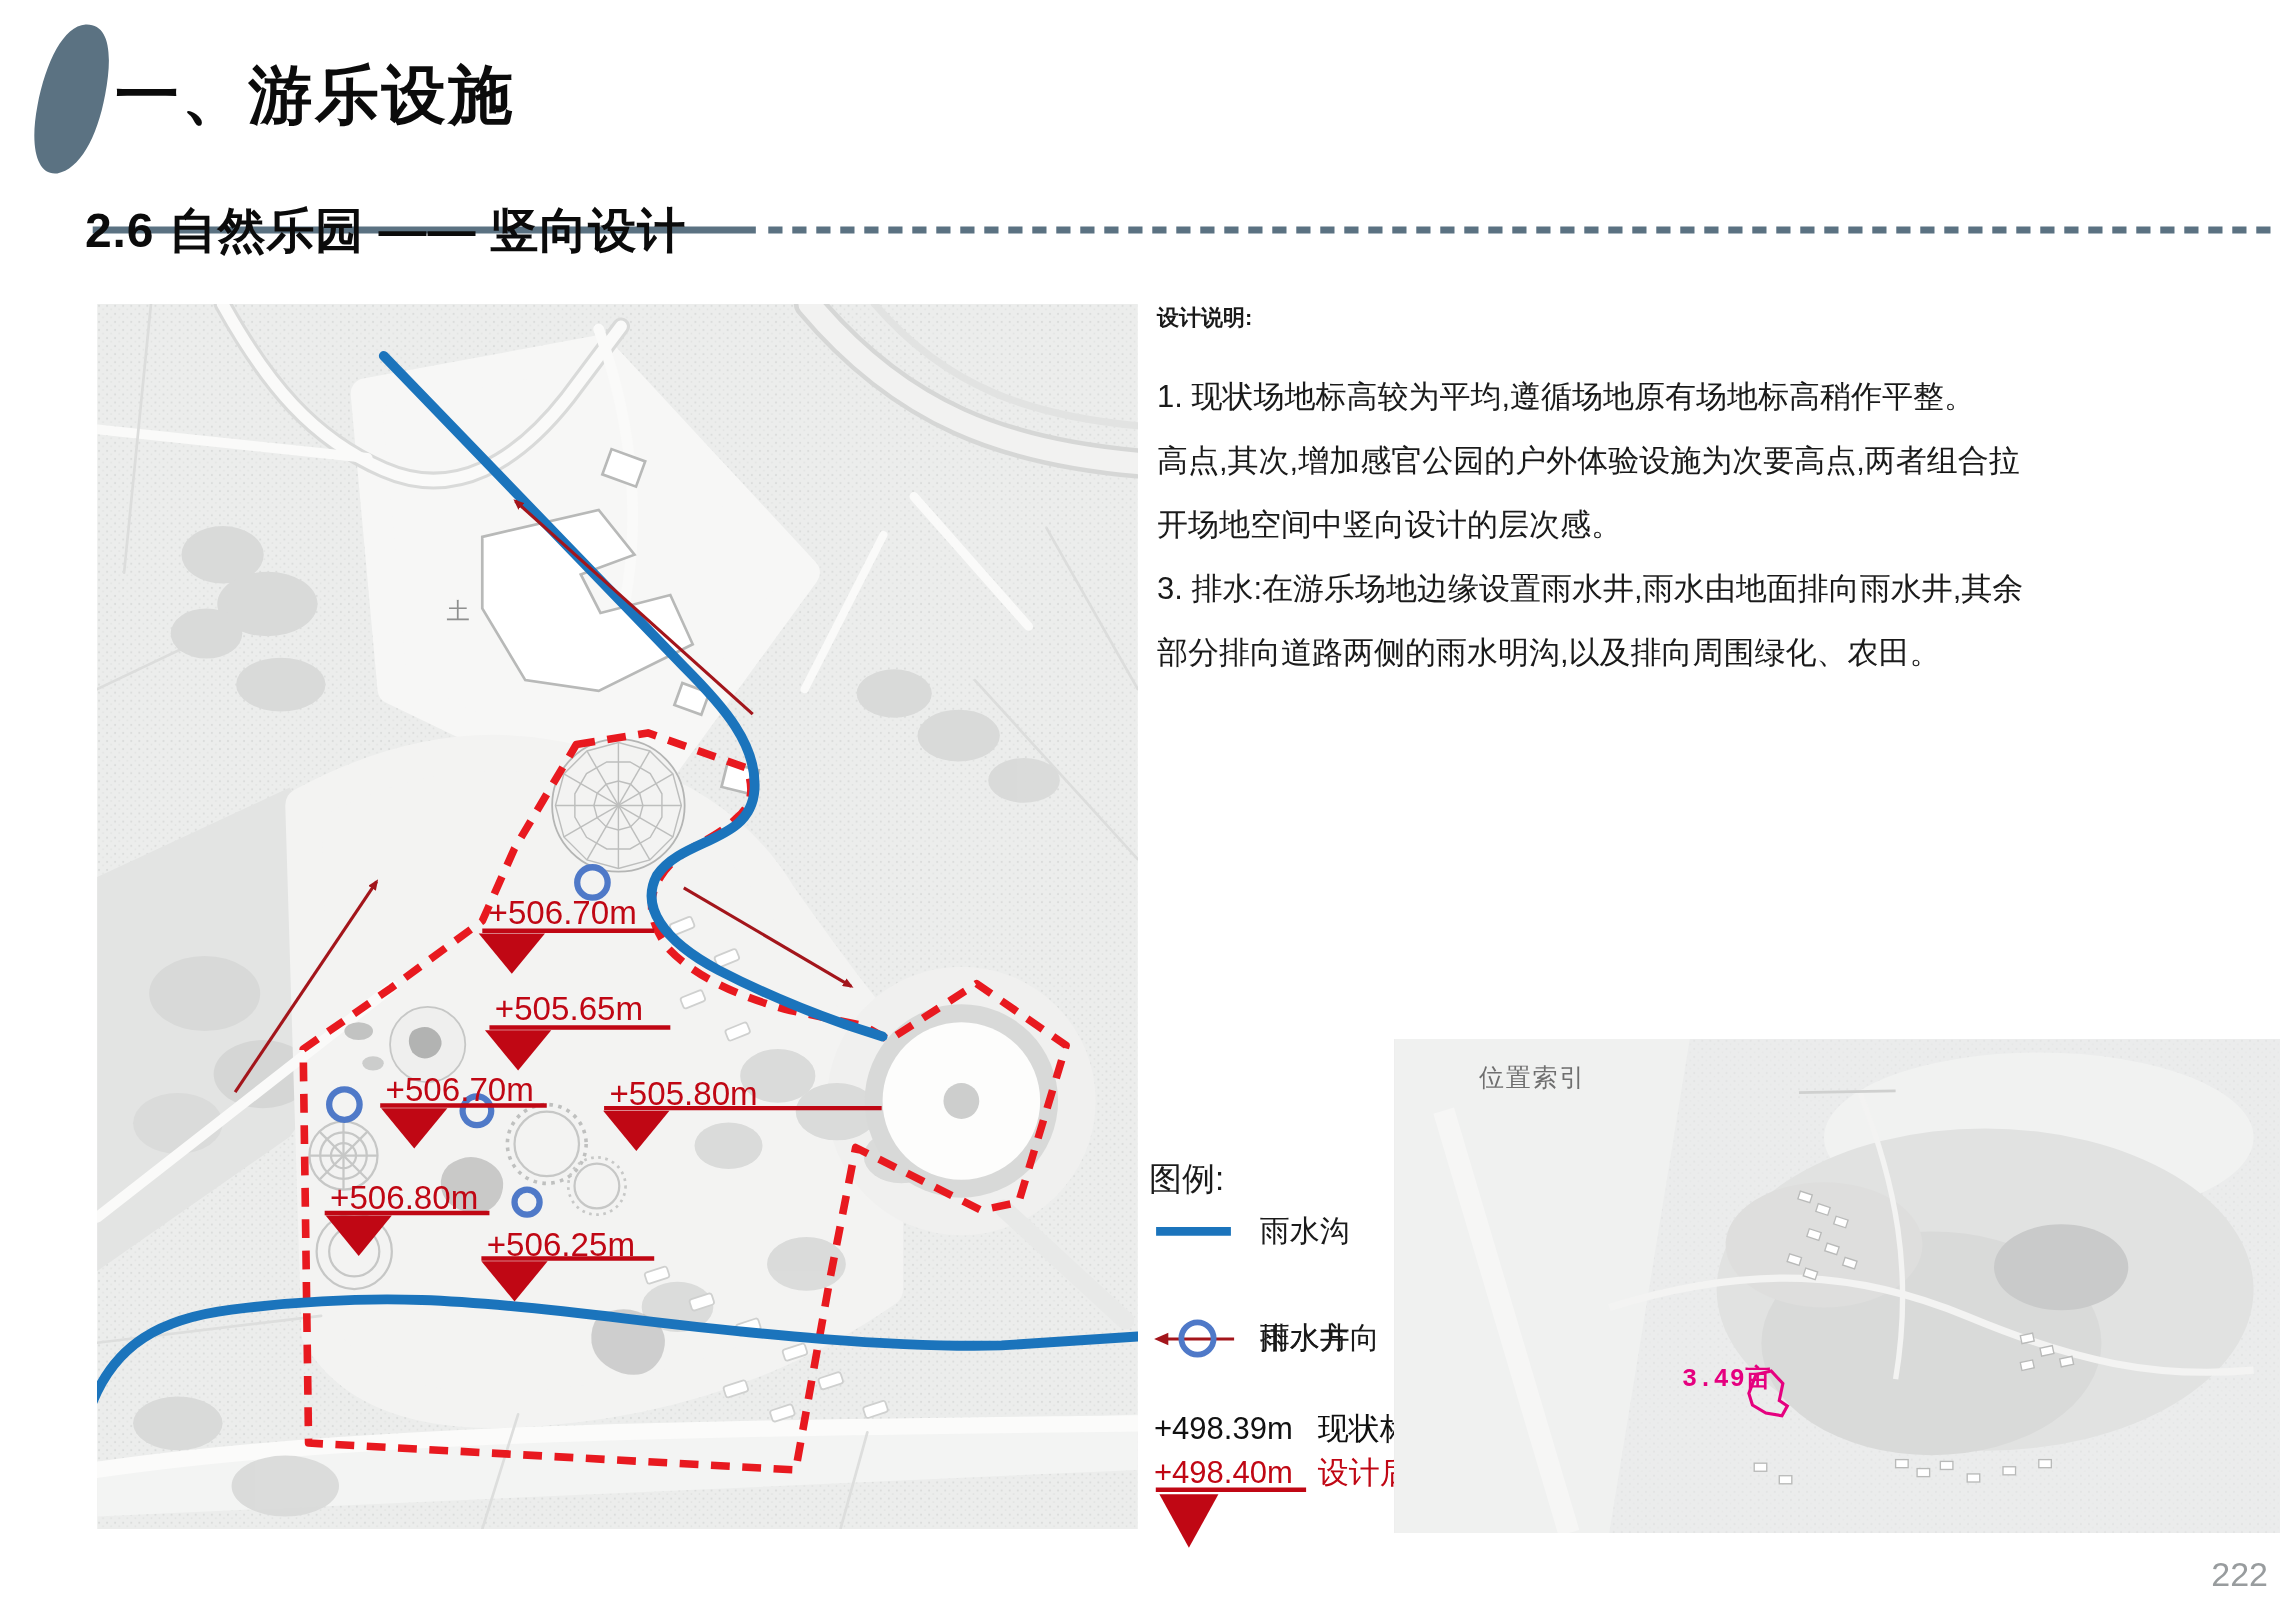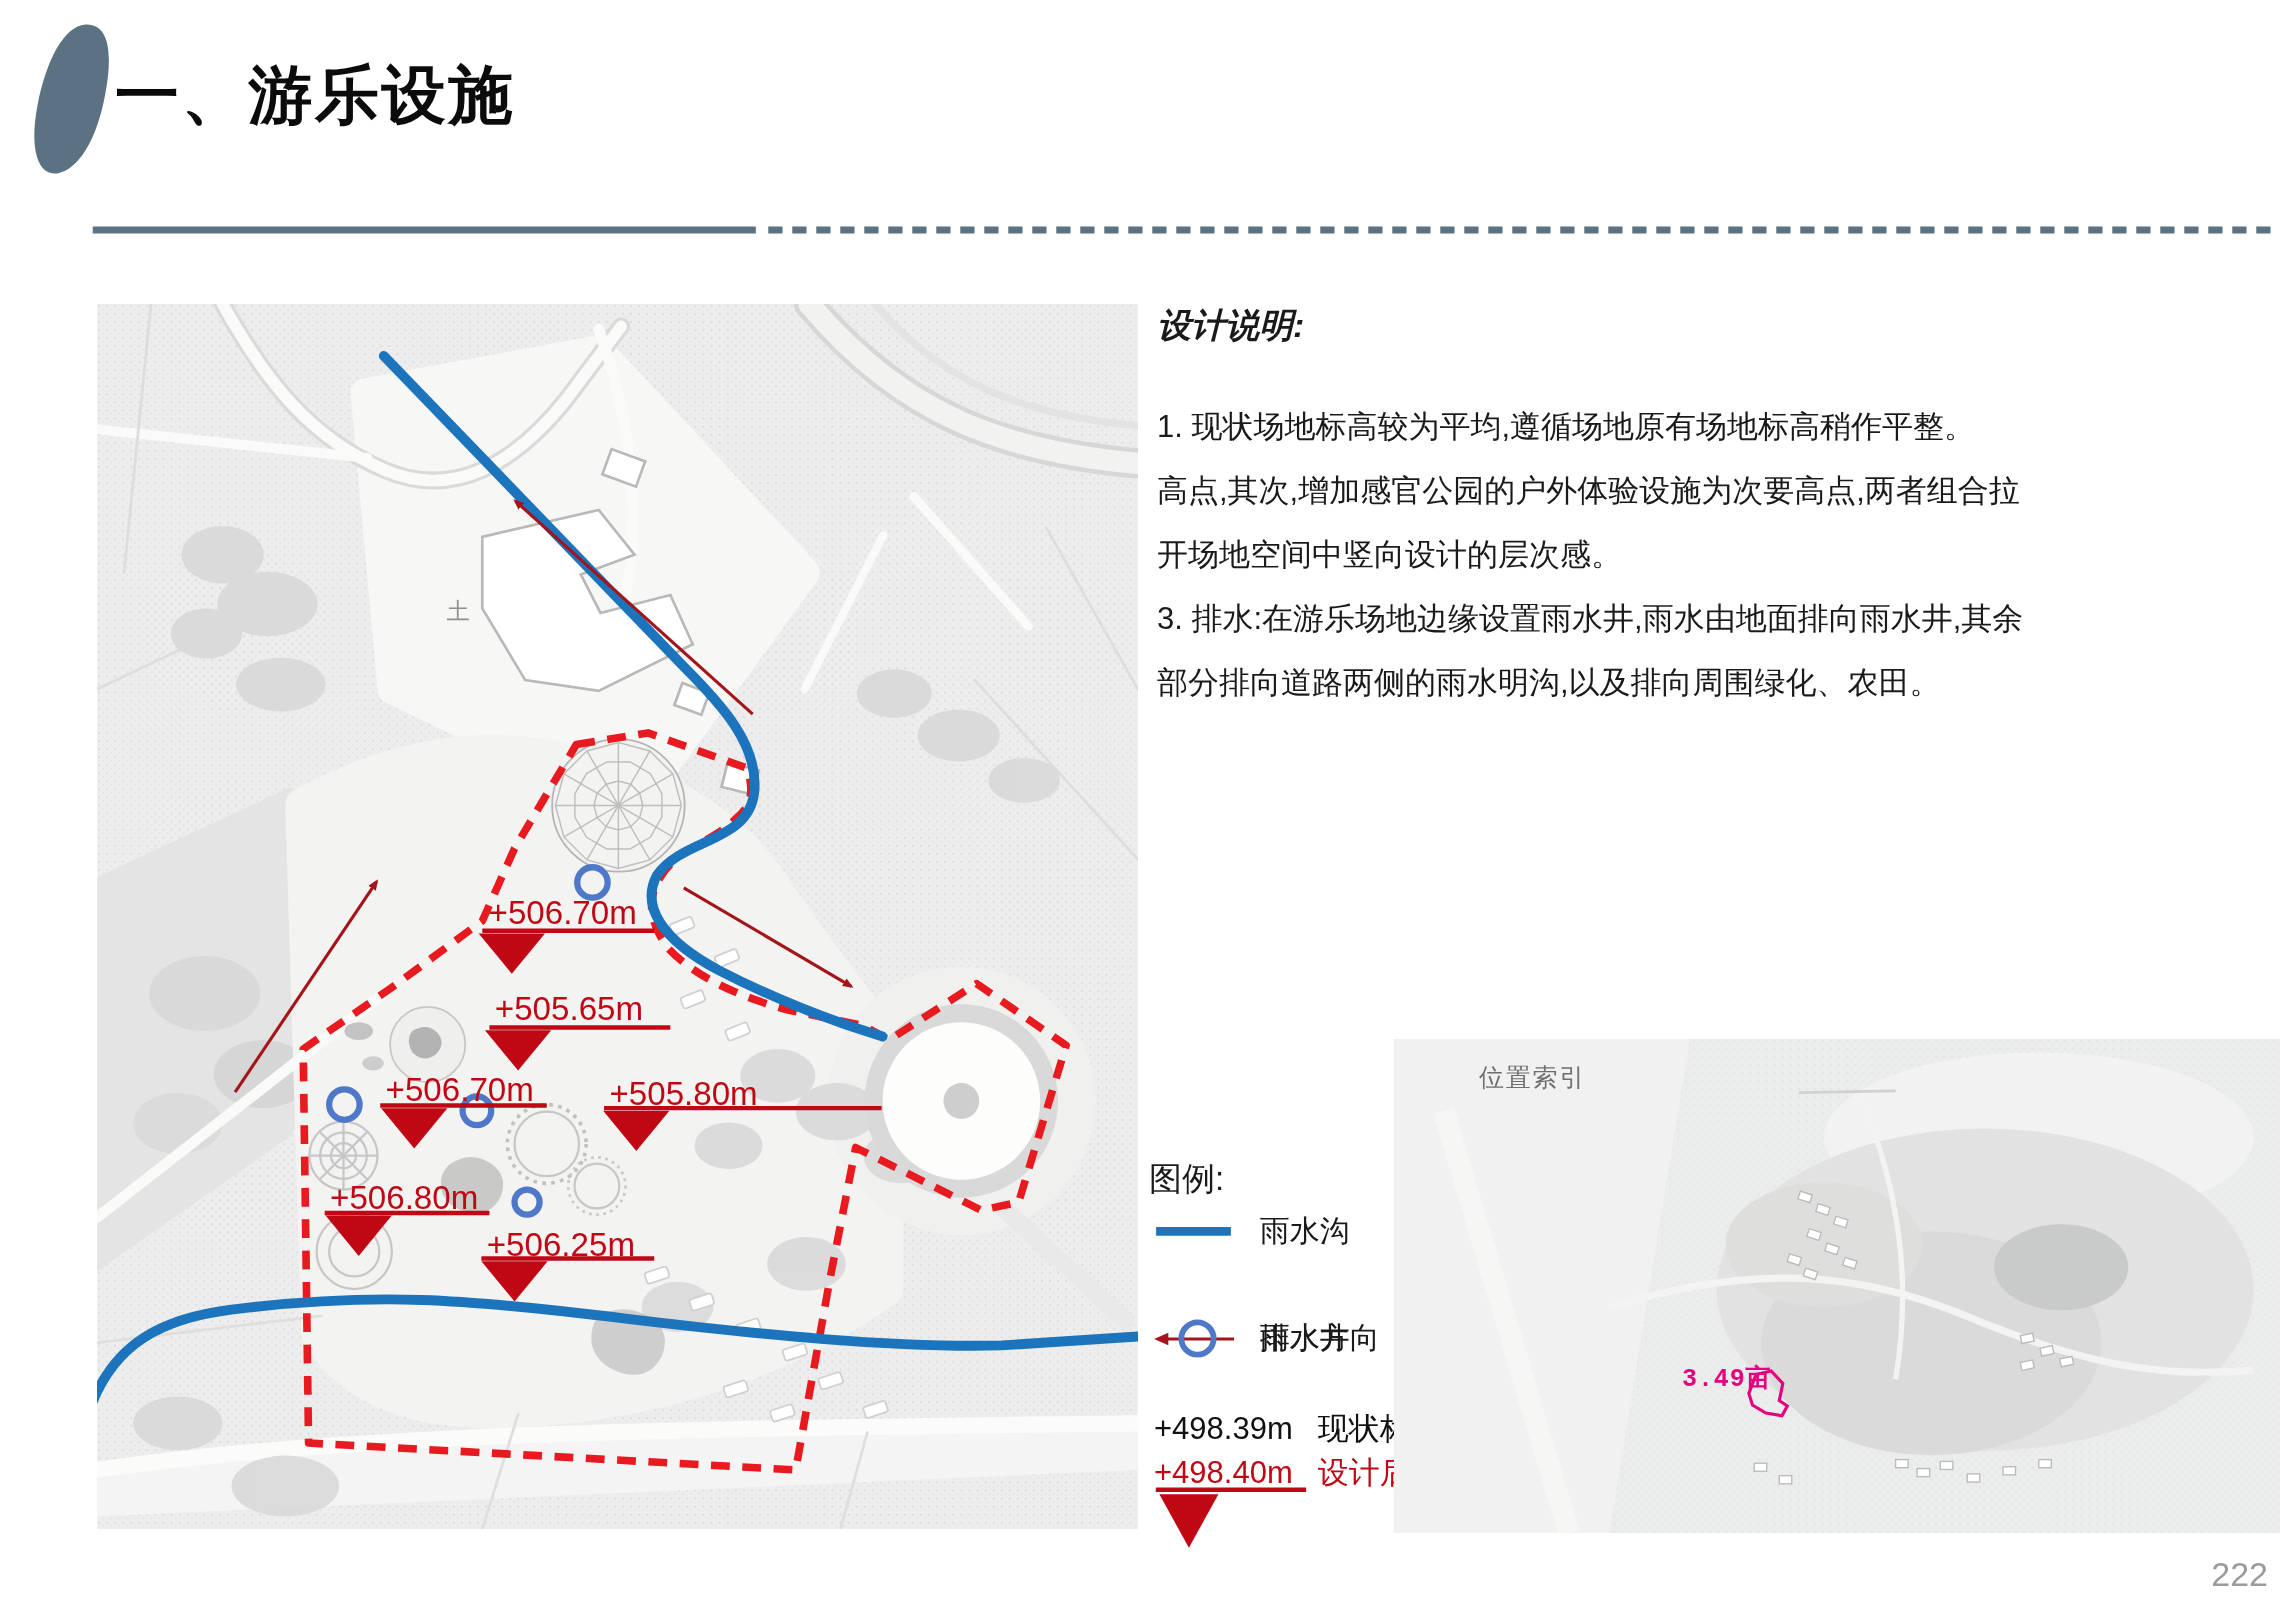--- a/index.html
+++ b/index.html
@@ -4,21 +4,21 @@
 <style>
   html,body{margin:0;padding:0;background:#ffffff;}
   body{width:2293px;height:1621px;font-family:"Liberation Sans","DejaVu Sans",sans-serif;position:relative;overflow:hidden;}
   .slide{position:absolute;left:0;top:0;width:2293px;height:1621px;background:#ffffff;}
   .abs{position:absolute;}
   
   .section-title{left:115px;top:52px;font-size:64px;font-weight:bold;color:#0b0b0b;letter-spacing:2.7px;}
   .subtitle{left:85px;top:199px;font-size:48px;font-weight:bold;color:#0b0b0b;letter-spacing:0.9px;}
   
   .notes{left:1157px;top:303px;width:1125px;color:#1a1a1a;}
-  .notes-heading{font-size:34px;font-weight:bold;margin:0 0 46px 0;font-style:italic;}
+  .notes-heading{font-size:22px;font-weight:bold;margin:0 0 32px 0;}
   .notes-line{font-size:31px;line-height:64px;height:64px;white-space:nowrap;}
   
   .legend-heading{left:1149px;top:1157px;font-size:33px;color:#1a1a1a;}
   .legend-row{display:flex;align-items:center;}
   .legend-row .sw{width:86px;margin-right:19.7px;display:flex;justify-content:flex-start;align-items:center;}
   .legend-label{font-size:30px;color:#1a1a1a;white-space:nowrap;}
   .lg1{left:1154px;top:1211px;}
   .lg2{left:1154px;top:1318px;}
   .lg3{left:1154px;top:1317px;}
   
@@ -40,20 +40,21 @@
 <div class="slide">
 
   <svg class="abs" style="left:21.5px;top:18px;" width="90" height="161" viewBox="0 0 100 180">
     <path d="M62,6 C88,2 96,34 92,82 C88,132 72,168 48,175 C26,180 14,150 18,102 C22,52 38,10 62,6 Z" fill="#5b7282" transform="rotate(6 55 90)"></path>
   </svg>
   <div class="abs section-title">一、游乐设施</div>
   <svg class="abs" style="left:81px;top:222px;" width="2203" height="16" viewBox="0 0 2460 18">
     <line x1="4" y1="9" x2="750" y2="9" stroke="#5b7282" stroke-width="8"></line>
     <line x1="764" y1="9" x2="2456" y2="9" stroke="#5b7282" stroke-width="8" stroke-dasharray="16 11"></line>
   </svg>
+  <div class="abs subtitle">2.6 自然乐园 —— 竖向设计</div>
 
   <svg id="map-svg" class="abs" style="left:97px;top:304px;" width="1041" height="1225" viewBox="0 0 1162 1368">
     <defs>
       <pattern id="stip" width="9" height="9" patternUnits="userSpaceOnUse">
         <circle cx="2" cy="2" r="1.2" fill="#c9cbca"></circle>
         <circle cx="6.5" cy="6" r="1.0" fill="#d4d6d5"></circle>
       </pattern>
       <marker id="ah" markerWidth="12" markerHeight="10" refX="9" refY="5" orient="auto" markerUnits="userSpaceOnUse">
         <polygon points="0,0 12,5 0,10" fill="#a3151b"></polygon>
       </marker>

